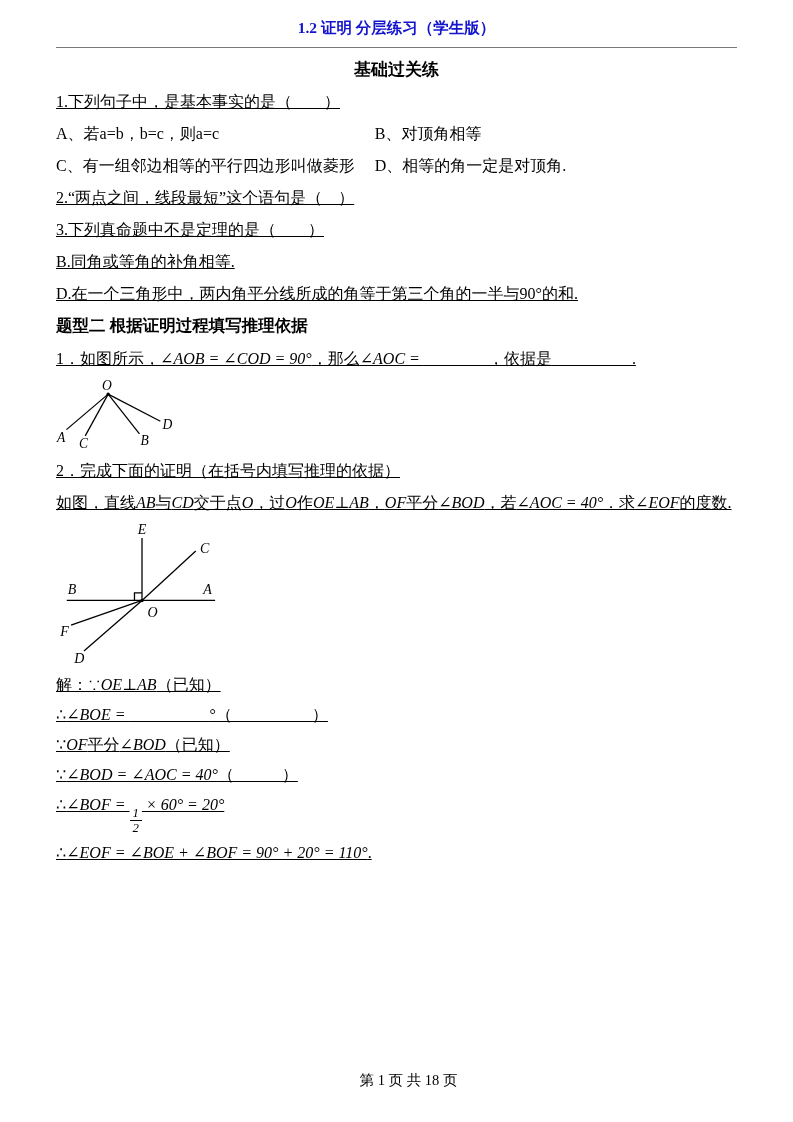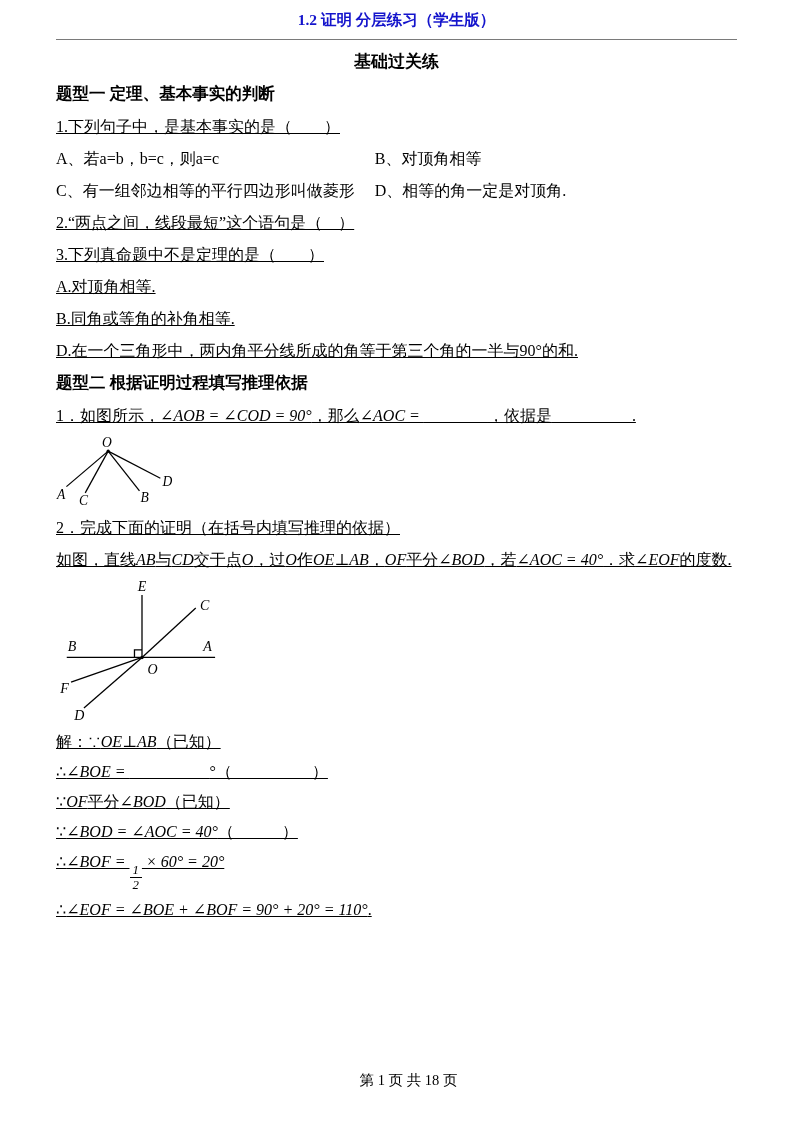--- a/index.html
+++ b/index.html
@@ -5,21 +5,21 @@
   * { box-sizing: border-box; }
   html, body { margin: 0; padding: 0; }
   body {
     width: 793px; height: 1122px;
     background: #ffffff; color: #000;
     font-family: "Liberation Serif", "DejaVu Serif", serif;
     font-size: 16px;
     position: relative;
     overflow: hidden;
   }
-  .page { position: absolute; inset: 0; padding: 8px 56px 0 56px; border-radius: 17px; }
+  .page { position: absolute; inset: 0; padding: 16px 56px 0 56px; border-radius: 17px; }
   .doc-title {
     text-align: center; font-weight: bold; font-size: 15.5px;
     color: #1414cc; margin: 2px 0 8px 0;
   }
   .rule { border: 0; border-top: 1px solid #7a7a7a; margin: 0 0 10px 0; }
   .section-title { text-align: center; font-weight: bold; font-size: 17px; margin: 0 0 9px 0; }
   .heading { font-weight: bold; font-size: 16.5px; margin: 0 0 9px 0; line-height: 24px; }
   p.line { margin: 0 0 8px 0; line-height: 24px; white-space: pre-wrap; text-decoration: underline; }
   .opt-grid2 { display: grid; grid-template-columns: 46.8% auto; margin: 0 0 8px 0; line-height: 24px; }
   .opt-grid4 { display: grid; grid-template-columns: 23.7% 23.1% 23.8% auto; margin: 0 0 8px 0; line-height: 24px; }
@@ -45,36 +45,34 @@
 </head>
 <body>
 
 <div class="page">
 
   <div class="doc-title">1.2 证明 分层练习（学生版）</div>
   <hr class="rule">
 
   <div class="section-title">基础过关练</div>
 
-  <div class="heading">题型一 定理、基本事实的判断</div>
 
   <p class="line">1.下列句子中，是基本事实的是（　　）</p>
   <div class="opt-grid2">
     <span>A、若a=b，b=c，则a=c</span>
     <span>B、对顶角相等</span>
   </div>
   <div class="opt-grid2">
     <span>C、有一组邻边相等的平行四边形叫做菱形</span>
     <span>D、相等的角一定是对顶角.</span>
   </div>
 
   <p class="line">2.“两点之间，线段最短”这个语句是（　）</p>
 
   <p class="line">3.下列真命题中不是定理的是（　　）</p>
-  <p class="line">A.对顶角相等.</p>
   <p class="line">B.同角或等角的补角相等.</p>
   <p class="line">D.在一个三角形中，两内角平分线所成的角等于第三个角的一半与90°的和.</p>
 
   <div class="heading">题型二 根据证明过程填写推理依据</div>
 
   <p class="line"><span>1．如图所示，</span><span class="math">∠AOB = ∠COD = 90°</span><span>，那么</span><span class="math">∠AOC = </span><span>________</span><span>，依据是</span><span>__________</span><span>.</span></p>
 
   <div class="figure">
     <svg width="120" height="72" viewBox="0 0 115 68">
       <line x1="50" y1="14" x2="10" y2="48"></line>

